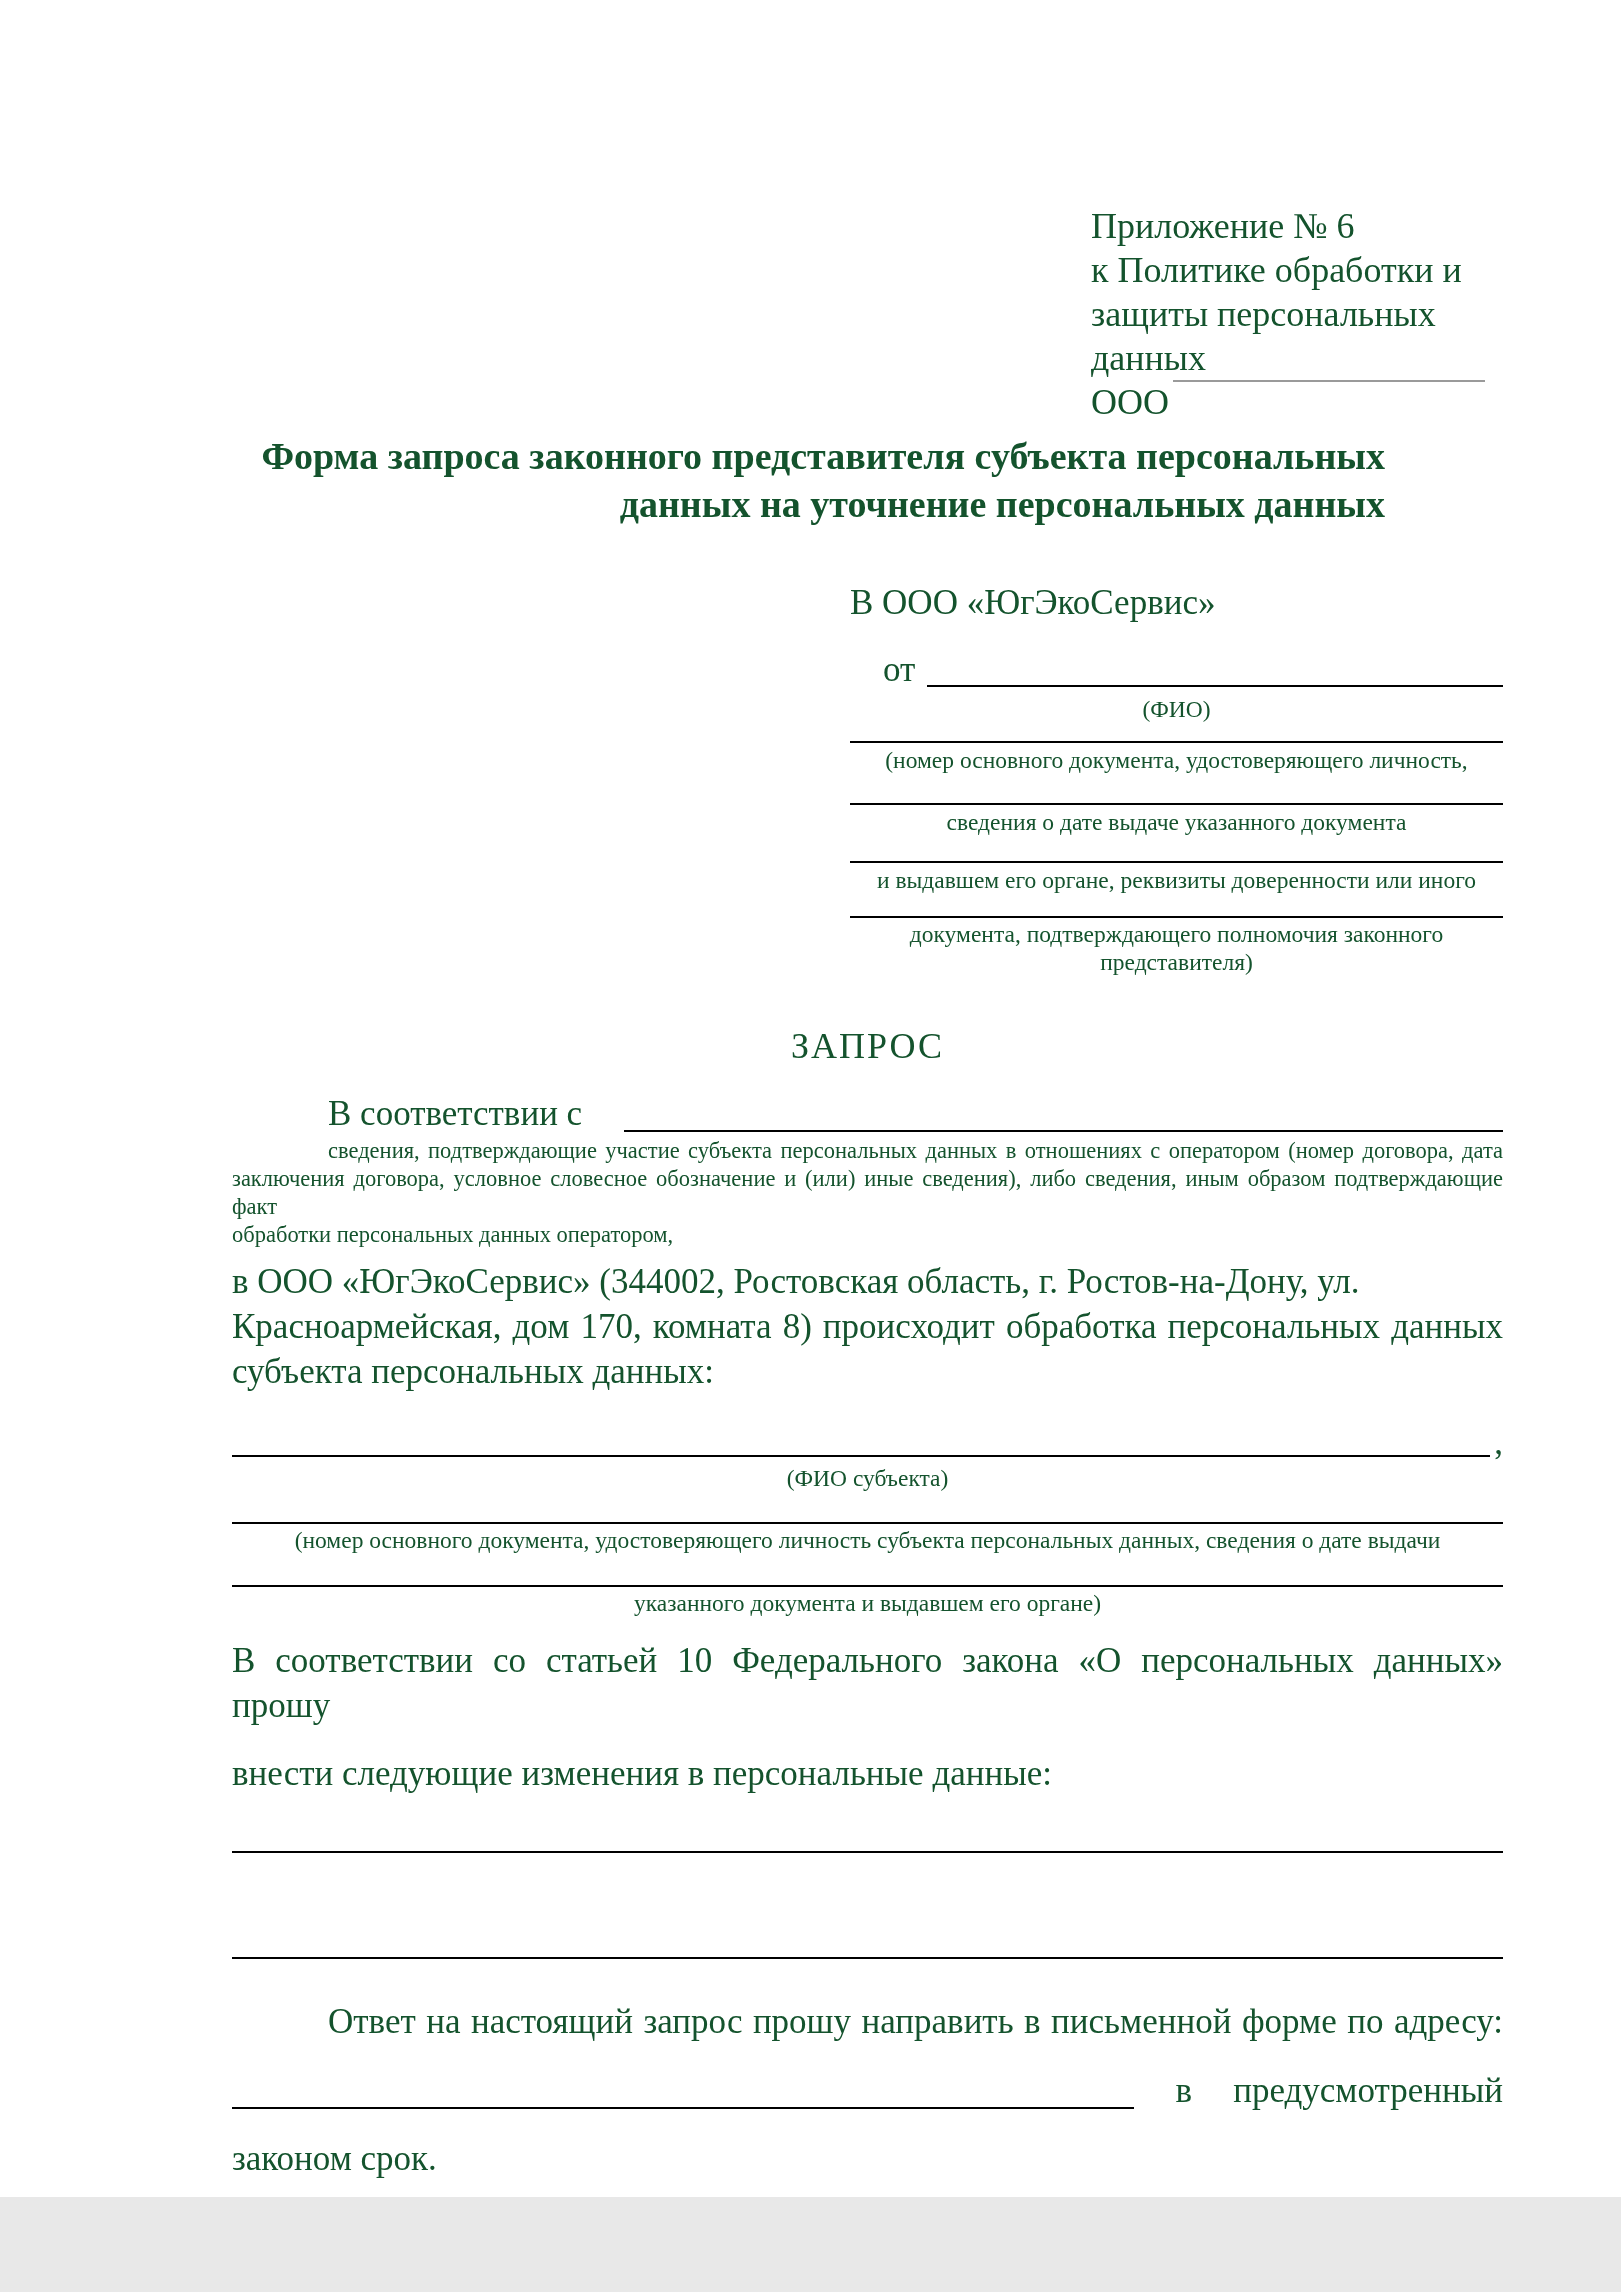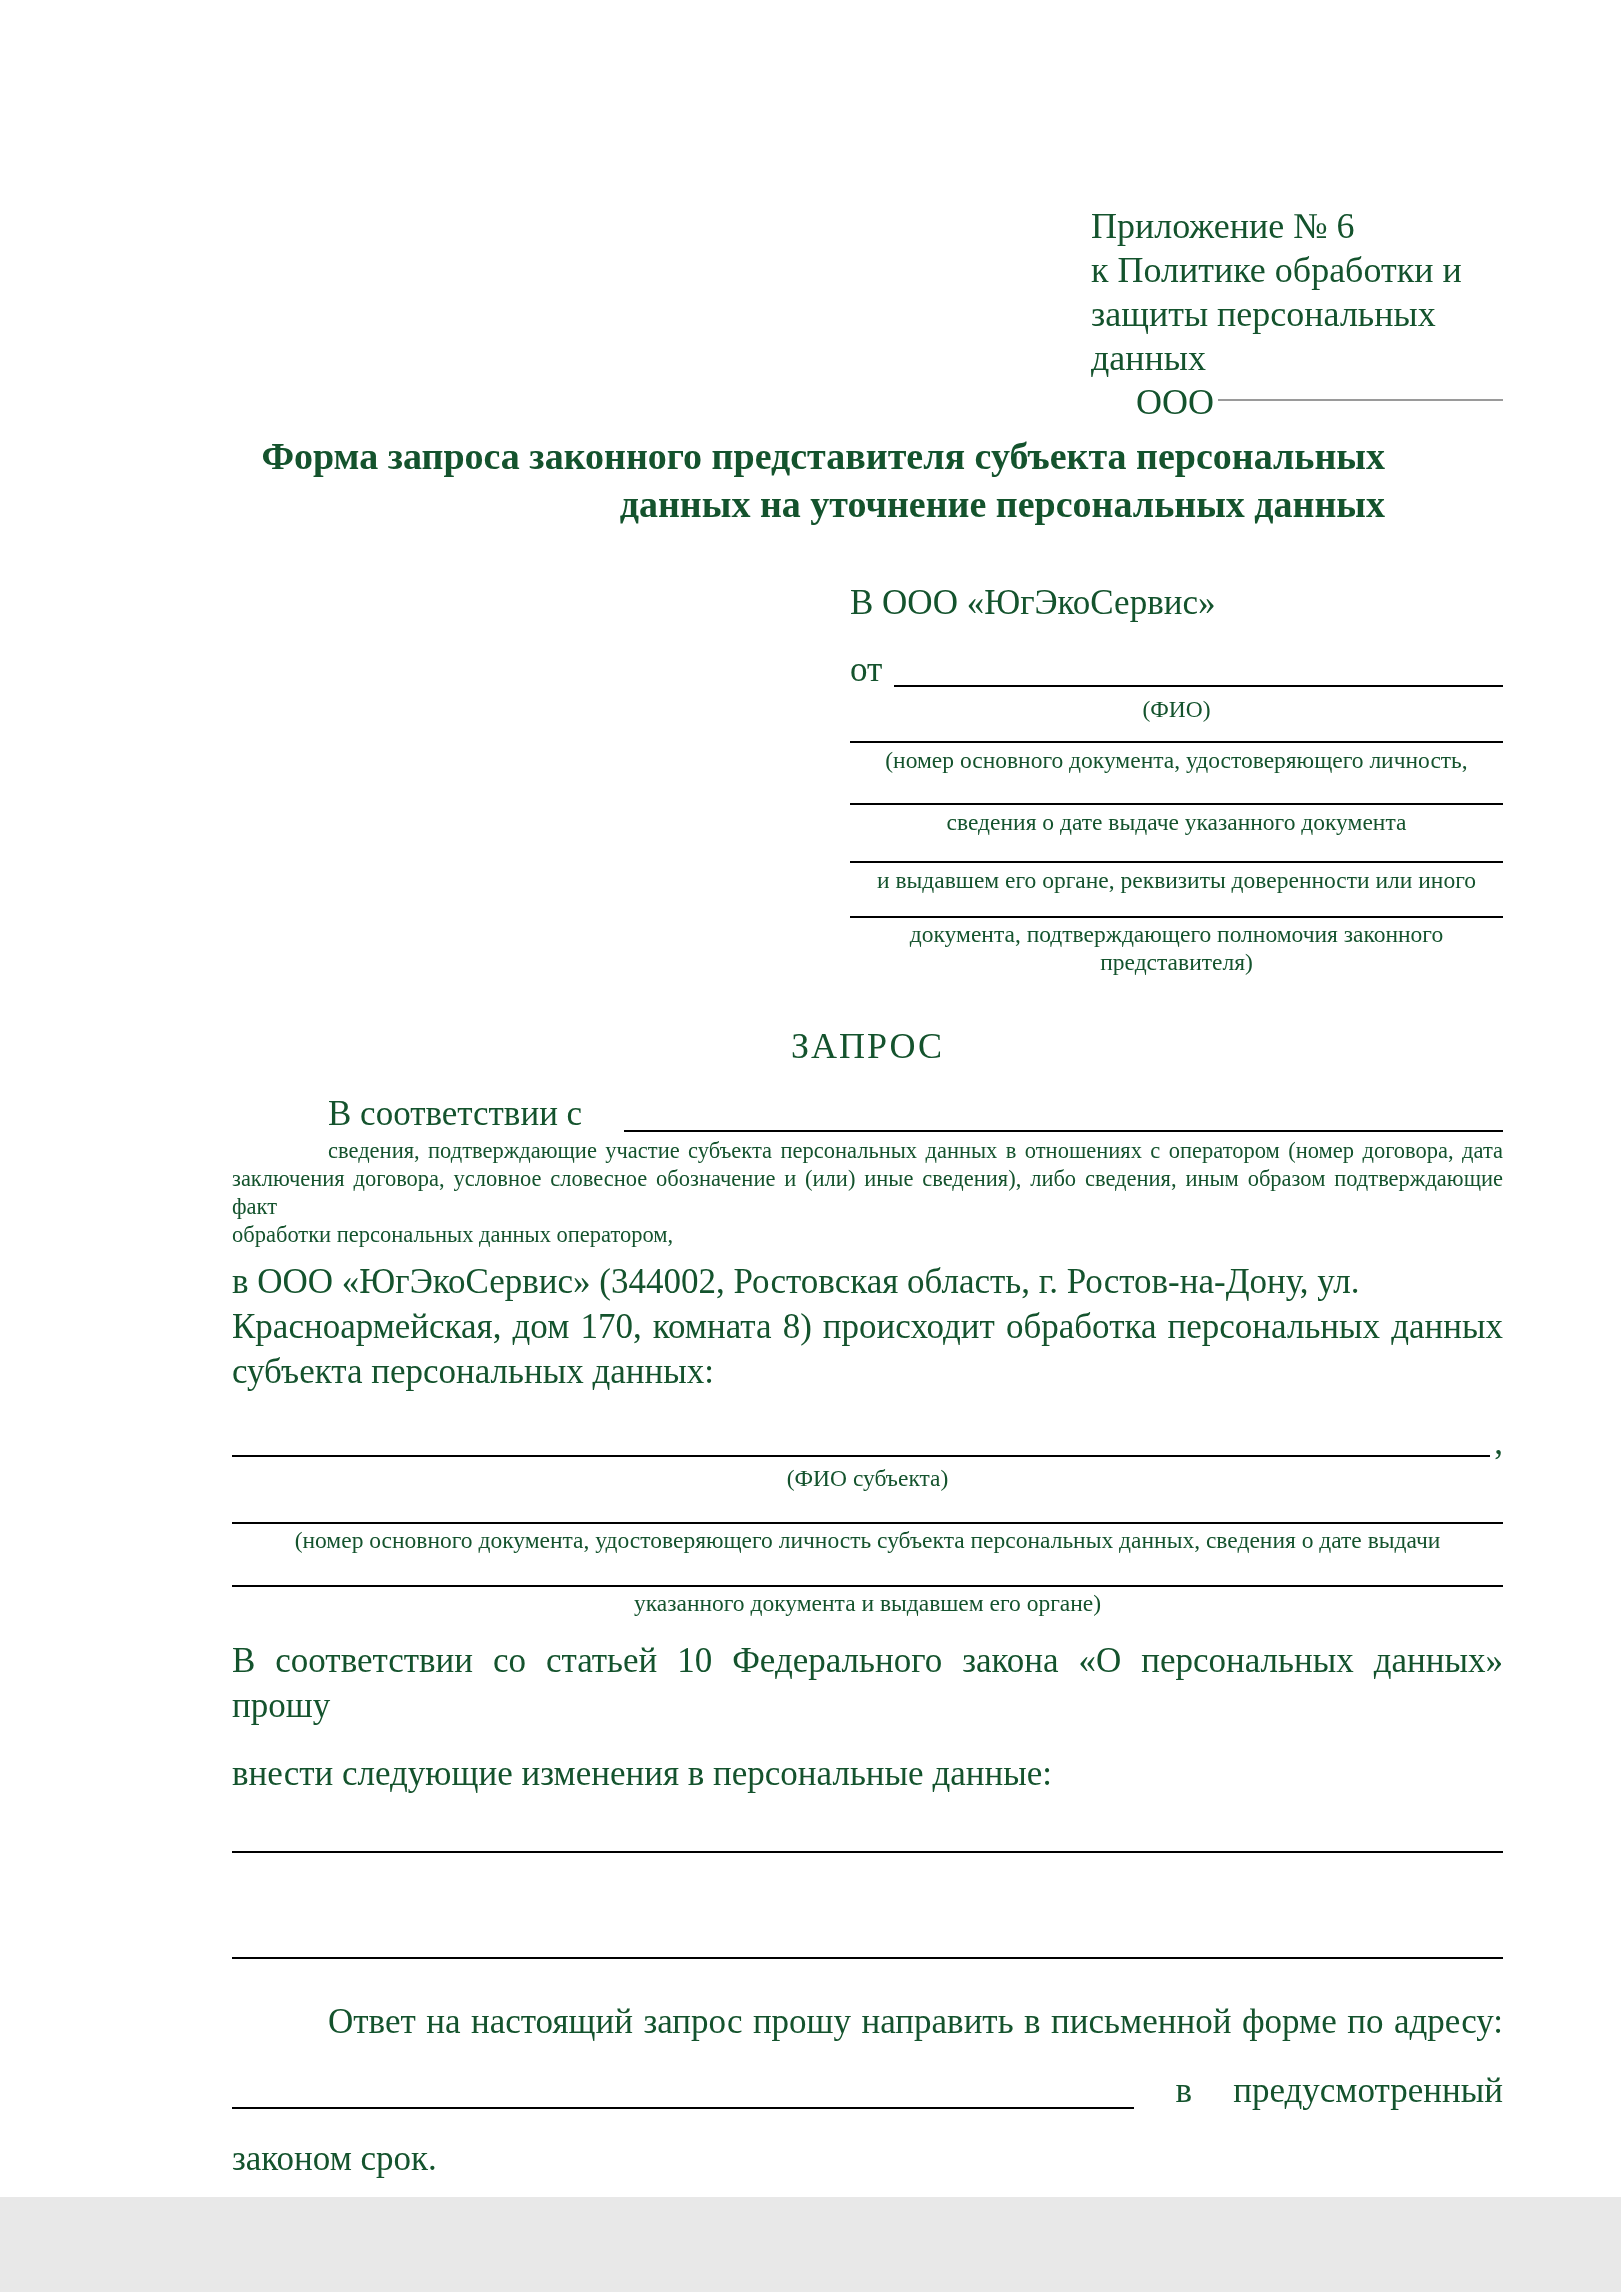--- a/index.html
+++ b/index.html
@@ -10,41 +10,41 @@
     margin: 0 auto;
     background: #ffffff;
     box-sizing: border-box;
     padding: 204px 118px 0 232px;
     font-family: "Liberation Serif", "DejaVu Serif", serif;
     color: #14532d;
     overflow: hidden;
   }
   
   .annex { margin-left: 859px; font-size: 36px; line-height: 44px; }
-  .annex-row { display: flex; align-items: center; margin-left: 45px; }
+  .annex-row { display: flex; align-items: flex-start; }
   .company-underline {
     flex: 1;
     border-bottom: 2px solid #9a9a9a;
     margin-left: 3.9px;
     margin-bottom: 4.9px;
     max-width: 312px;
   }
   
   .title {
     margin-top: 7.8px;
     padding-right: 118px;
     text-align: right;
     font-weight: 700;
     font-size: 38px;
     line-height: 48px;
   }
   
   .addr { margin-left: 618px; width: 653px; font-size: 35px; margin-top: 53px; }
   .addr-org { line-height: 43px; }
-  .from-row { display: flex; margin-top: 23.5px; line-height: 45px; }
+  .from-row { display: flex; margin-top: 23.5px; line-height: 45px; margin-left: 33px; }
   .fill { flex: 1; border-bottom: 2.9px solid #000; margin-left: 11.8px; margin-bottom: 4.9px; }
   .cap { font-size: 23.5px; line-height: 28px; text-align: center; margin-top: 2.9px; }
   .blank { border-bottom: 2.9px solid #000; }
   .b1 { height: 17.6px; } .b2 { height: 29px; } .b3 { height: 25.5px; } .b4 { height: 21.6px; }
   
   .heading { margin-top: 49px; text-align: center; font-size: 36px; letter-spacing: 2px; line-height: 43px; }
   .intro-row { display: flex; align-items: flex-end; margin-top: 21.6px; font-size: 35px; line-height: 47px; gap: 32px; }
   .intro-label { padding-left: 96px; white-space: nowrap; }
   .intro-fill { flex: 1; border-bottom: 2.9px solid #000; margin-left: 9.8px; margin-bottom: 4.9px; }
   .footnote { font-size: 22.5px; line-height: 28px; }

